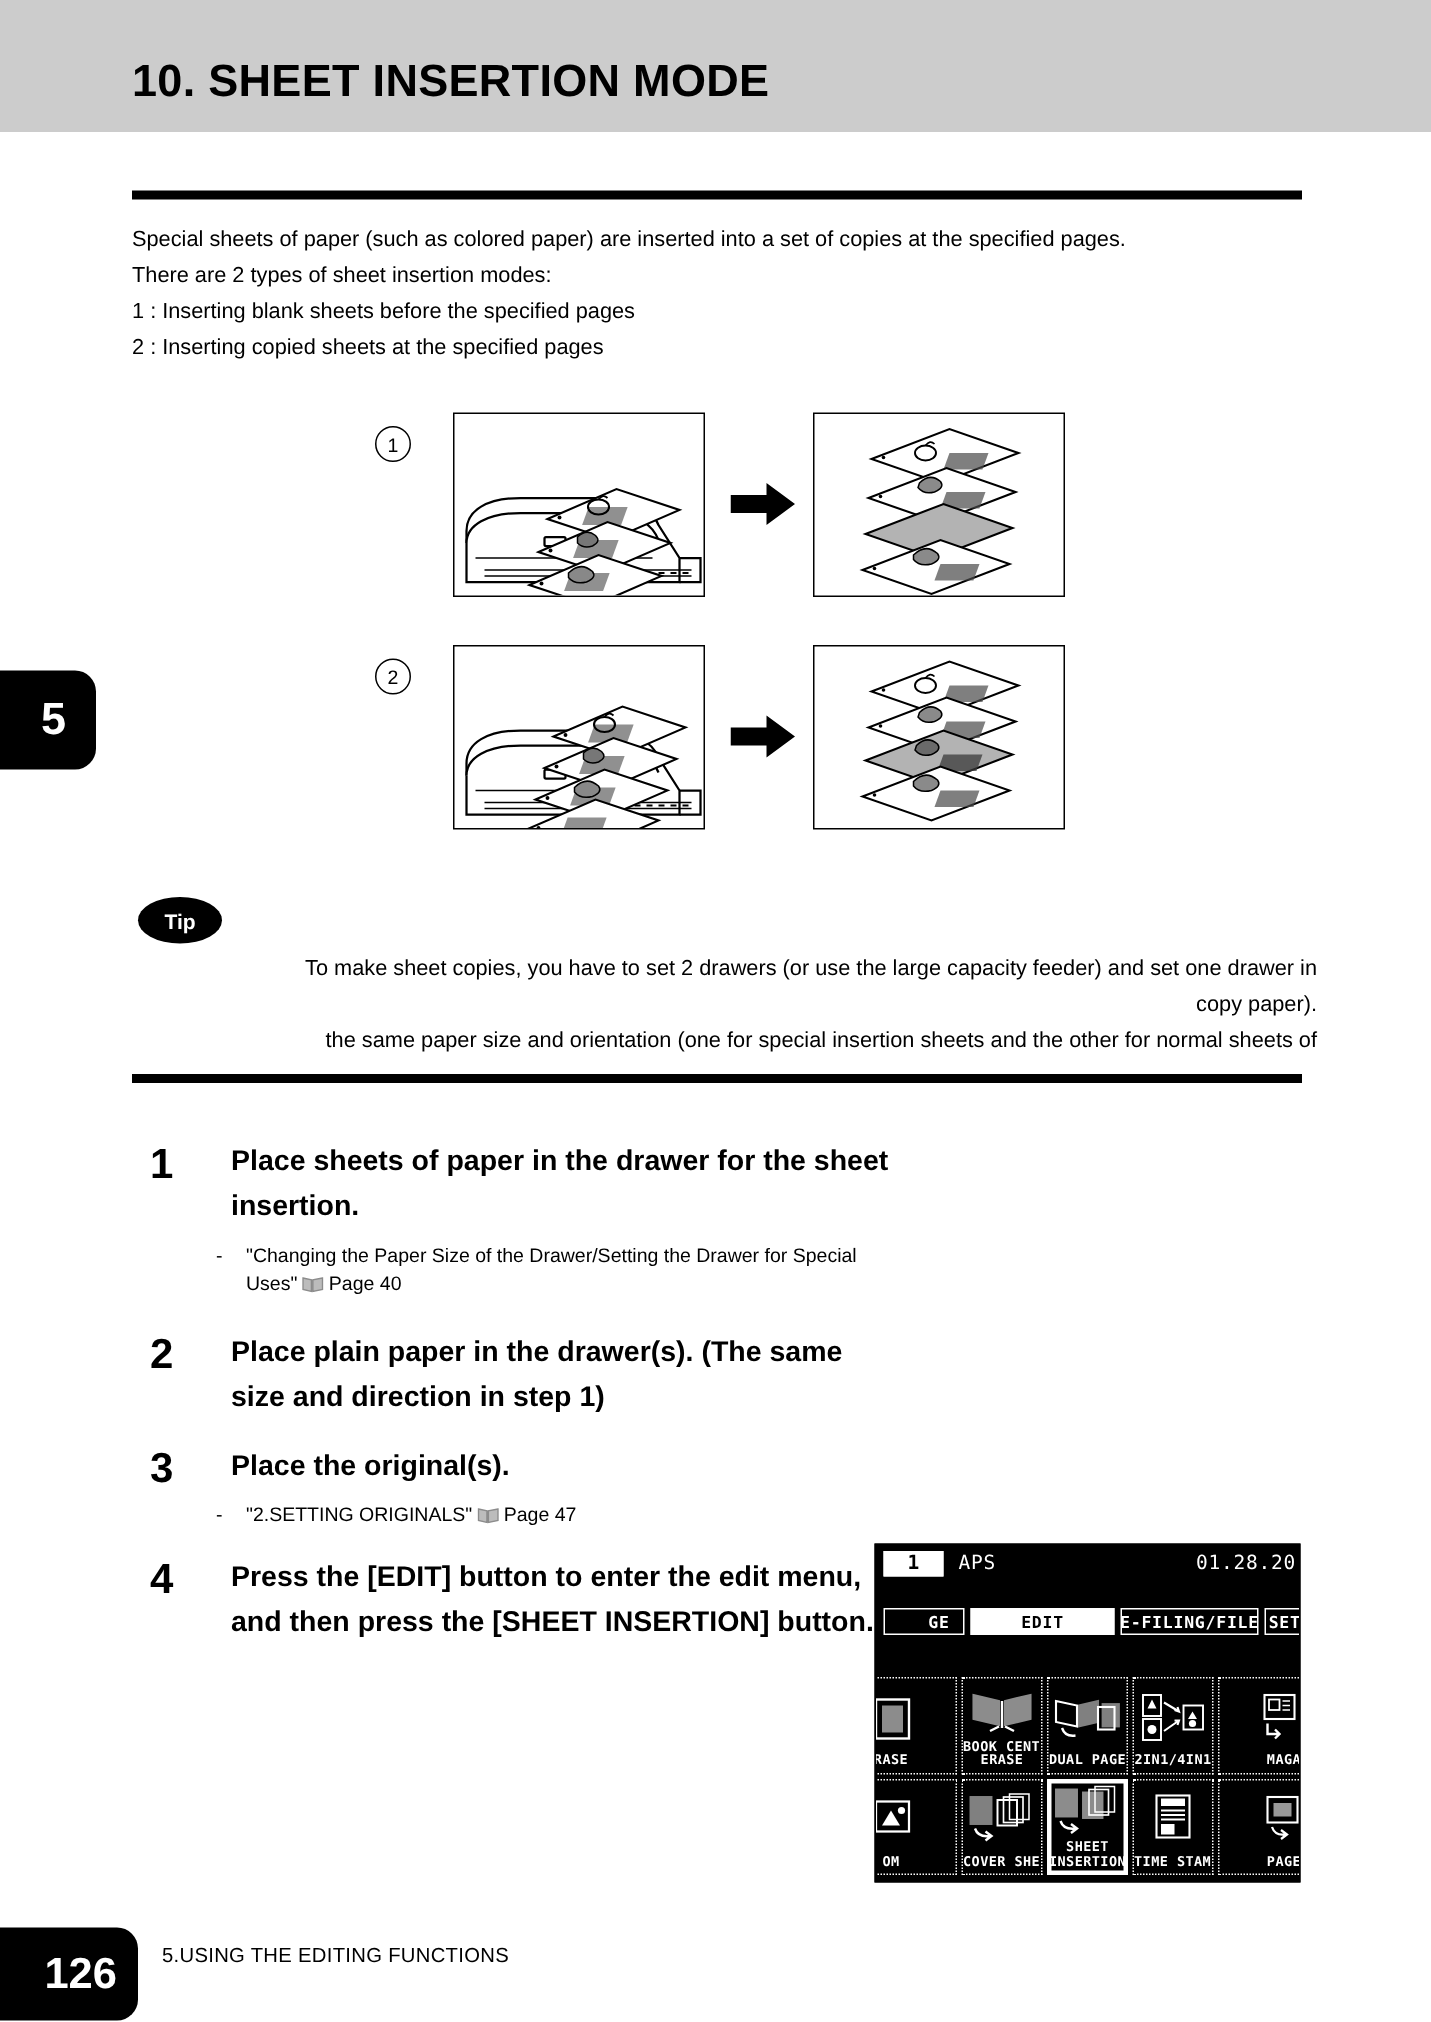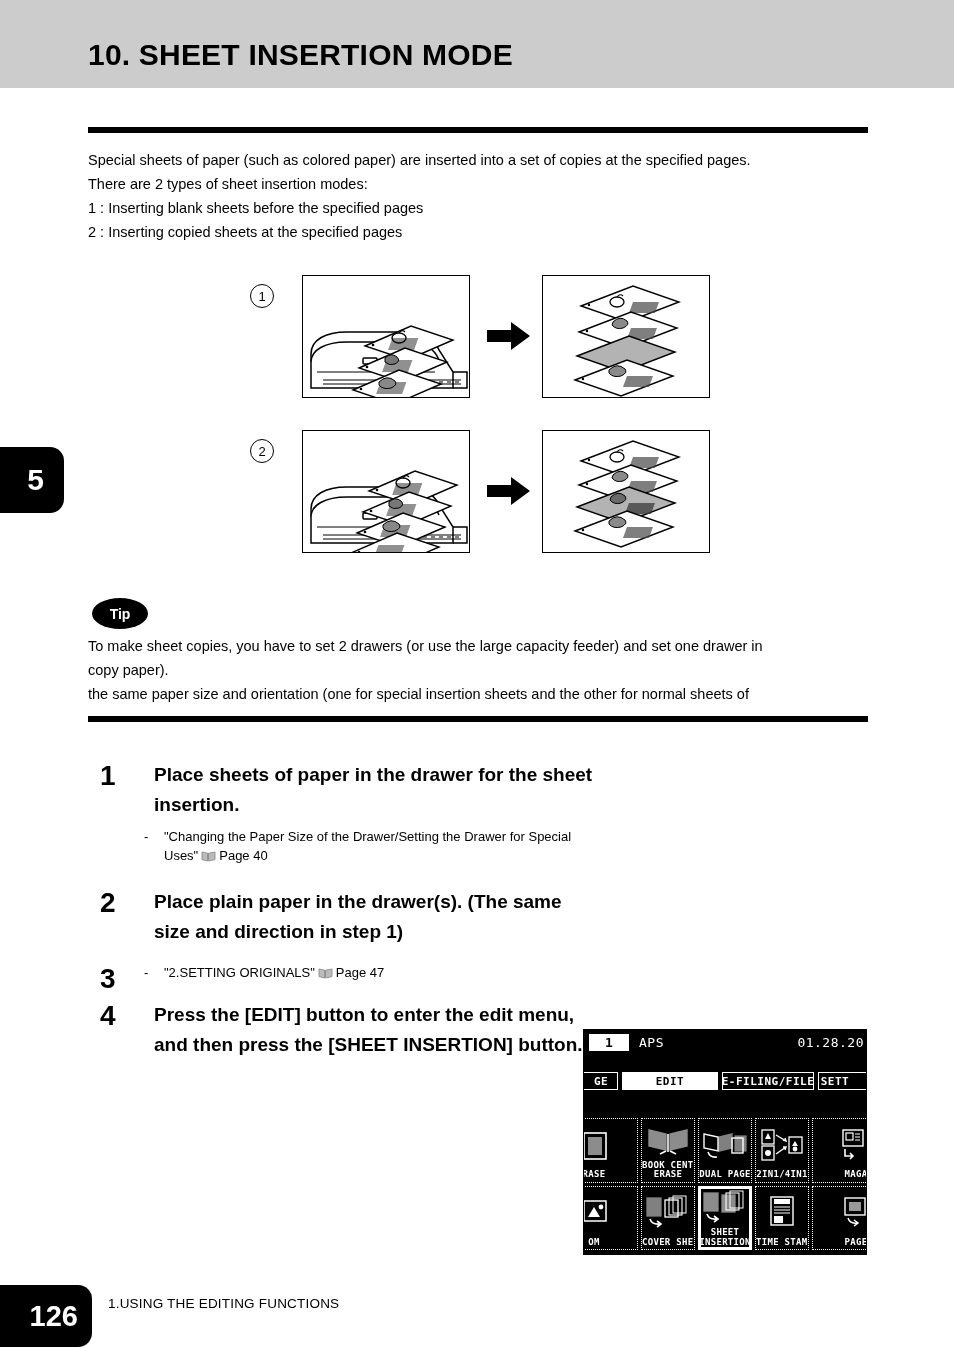--- a/index.html
+++ b/index.html
@@ -63,21 +63,21 @@
     position: absolute; left: 237px; top: 46px; width: 44px; height: 30px;
   }
 
   
   .tip-badge {
     position: absolute; left: 92px; top: 598px;
     width: 56px; height: 31px; background: #000; border-radius: 50%;
     color: #fff; font-size: 14px; font-weight: bold;
     display: flex; align-items: center; justify-content: center; text-align: right;
   }
-  .tip-body { position: absolute; left: 88px; top: 634px; width: 790px; }
+  .tip-body { position: absolute; left: 88px; top: 634px; width: 790px; text-align: right; }
   .tip-body p { font-size: 14.5px; line-height: 24px; white-space: nowrap; }
 
   
   .steps { position: absolute; left: 100px; top: 760px; width: 500px; }
   .step { position: relative; margin-bottom: 10px; }
   .step-num {
     position: absolute; left: 0; top: 0;
     font-size: 28px; font-weight: bold; line-height: 31px; width: 34px;
   }
   .step-text {
@@ -111,21 +111,21 @@
     position: absolute; left: 55px; top: 5px;
     color: #fff; font-size: 13px; letter-spacing: 0.5px;
   }
   .lcd-date {
     position: absolute; right: 2px; top: 5px;
     color: #fff; font-size: 13px; letter-spacing: 0.5px; white-space: nowrap;
   }
 
   .lcd-tabs {
     position: relative; height: 20px; display: flex; gap: 4px;
-    padding: 0 0 0 0; margin-top: 2px;
+    padding: 0 0 0 0; margin-top: 2px; margin-left: 25px;
   }
   .lcd-tab {
     height: 18px; border: 1px dotted #fff;
     color: #fff; font-size: 11px; font-weight: bold;
     display: flex; align-items: center; justify-content: center;
     letter-spacing: 0.5px; white-space: nowrap; background: #000;
     padding: 0 2px;
   }
   .lcd-tab.inner { border: 1px solid #fff; }
   .lcd-tab.active { background: #fff; color: #000; border: 2px solid #fff; }
@@ -411,20 +411,21 @@
       </div>
     </div>
 
     <div class="step" style="margin-top:22px;margin-bottom:4px;">
       <div class="step-num">2</div>
       <div class="step-text">Place plain paper in the drawer(s). (The same size and direction in step 1)</div>
     </div>
 
     <div class="step" style="margin-top:16px;margin-bottom:4px;">
       <div class="step-num">3</div>
+      <div class="step-text">Place the original(s).</div>
       <div class="step-note">
         <span class="dash">-</span><span>"2.SETTING ORIGINALS"</span><span class="bookicon"><svg width="15" height="12" viewBox="0 0 15 12">
               <path d="M1 2 L6.6 3.2 L6.6 11 L1 9.6 Z M14 2 L7.6 3.2 L7.6 11 L14 9.6 Z" fill="#bcbcbc" stroke="#8c8c8c" stroke-width="0.9"></path>
               <path d="M7.1 3.2 L7.1 11" stroke="#8c8c8c" stroke-width="0.9"></path>
             </svg></span><span>Page 47</span>
       </div>
     </div>
 
     <div class="step" style="margin-top:18px;">
       <div class="step-num">4</div>
@@ -588,15 +589,15 @@
         </div>
         <div class="lbl">PAGE</div>
       </div>
 
     </div>
   </div>
 
   <div class="footer-tab">
     <span>126</span>
   </div>
-  <div class="footer-text">1.USING THE EDITING FUNCTIONS</div>
+  <div class="footer-text">5.USING THE EDITING FUNCTIONS</div>
 
 </div>
 
 </body></html>

